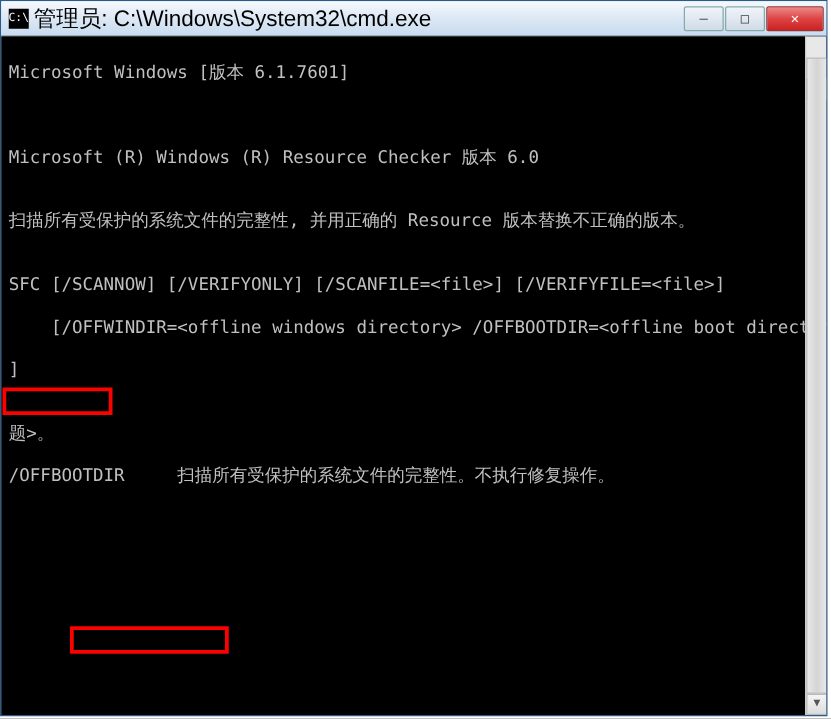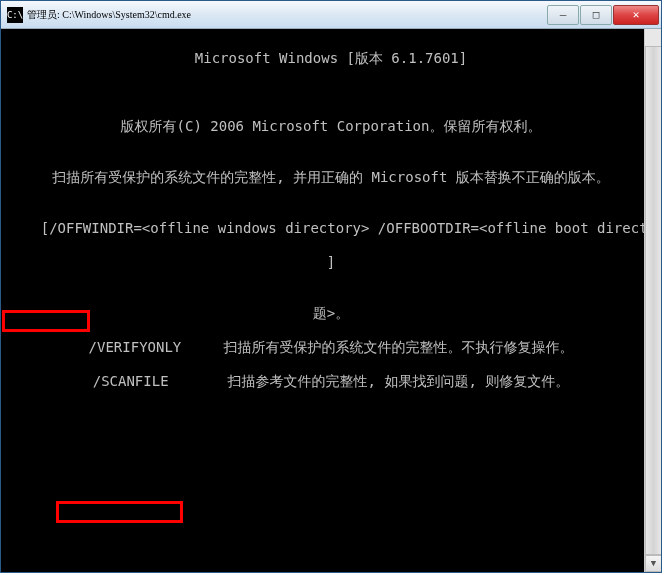--- a/index.html
+++ b/index.html
@@ -32,23 +32,23 @@
     background: #000;
     display: inline-flex;
     align-items: center;
     justify-content: center;
     font-size: 9px;
     color: #fff;
     font-family: monospace;
     margin-right: 4px;
   }
   .titlebar-text {
-    font-size: 10px;
+    font-size: 18px;
     color: #000;
-    font-family: Liberation Serif, serif;
+    font-family: Liberation Sans, sans-serif;
     flex: 1;
   }
   .winbtns { display: flex; gap: 0; }
   .winbtn {
     width: 32px;
     height: 20px;
     border: 1px solid #8aa;
     background: linear-gradient(to bottom, #f0f4f8 0%, #d0dce8 100%);
     display: flex;
     align-items: center;
@@ -69,21 +69,20 @@
     width: 100%;
     height: calc(100% - 28px);
     padding: 4px 6px;
     font-family: "NSimSun", "SimSun", monospace;
     font-size: 14px;
     line-height: 17px;
     color: #c0c0c0;
     white-space: pre;
     overflow: hidden;
     position: relative;
-    text-align: center;
   }
   .terminal .line { white-space: pre; }
   .scrollbar {
     position: absolute;
     right: 0;
     top: 0;
     width: 17px;
     height: 100%;
     background: #e8e8e8;
     border-left: 1px solid #ccc;
@@ -139,30 +138,30 @@
       <div class="winbtn">—</div>
       <div class="winbtn">□</div>
       <div class="winbtn close">✕</div>
     </div>
   </div>
 
   <div class="terminal">
 <div class="line">Microsoft Windows [版本 6.1.7601]</div>
 <div class="line"></div>
 <div class="line"></div>
-<div class="line">版权所有(C) 2006 Microsoft Corporation。保留所有权利。</div>
+<div class="line">Microsoft (R) Windows (R) Resource Checker 版本 6.0</div>
 <div class="line"></div>
-<div class="line">扫描所有受保护的系统文件的完整性, 并用正确的 Microsoft 版本替换不正确的版本。</div>
+<div class="line">扫描所有受保护的系统文件的完整性, 并用正确的 Resource 版本替换不正确的版本。</div>
 <div class="line"></div>
+<div class="line">SFC [/SCANNOW] [/VERIFYONLY] [/SCANFILE=&lt;file&gt;] [/VERIFYFILE=&lt;file&gt;]</div>
 <div class="line">    [/OFFWINDIR=&lt;offline windows directory&gt; /OFFBOOTDIR=&lt;offline boot directory&gt;</div>
 <div class="line">]</div>
 <div class="line"></div>
 <div class="line">题&gt;。</div>
-<div class="line">/VERIFYONLY     扫描所有受保护的系统文件的完整性。不执行修复操作。</div>
-<div class="line">/SCANFILE       扫描参考文件的完整性, 如果找到问题, 则修复文件。</div>
+<div class="line">/OFFBOOTDIR     扫描所有受保护的系统文件的完整性。不执行修复操作。</div>
 
 
 
 
 <div class="line"></div>
 
 <div class="line"></div>
 
 
 

